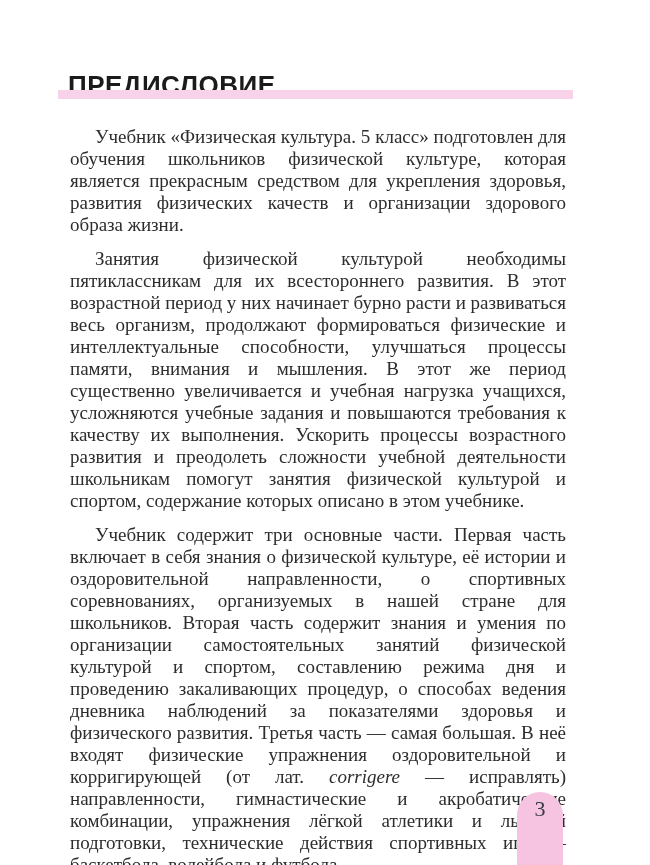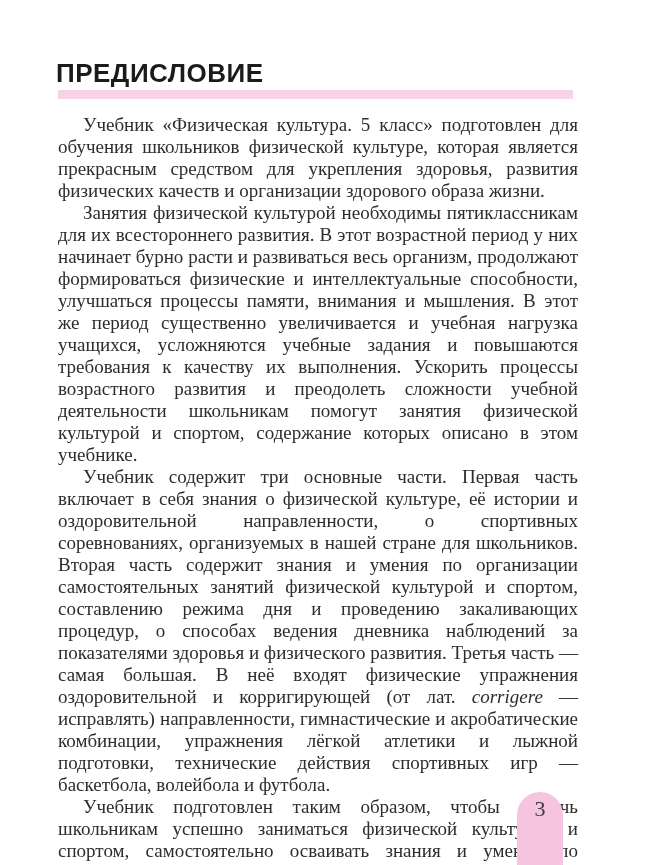--- a/index.html
+++ b/index.html
@@ -16,21 +16,21 @@
   }
   .page {
     position: absolute;
     inset: 0;
     background: #ffffff;
   }
   .page-title {
     position: absolute;
     left: 56px;
     top: 58px;
-    margin: 0;
+    margin: 12px;
     font-family: "Liberation Sans", "DejaVu Sans", sans-serif;
     font-weight: bold;
     font-size: 26px;
     letter-spacing: 0.5px;
     color: var(--title-color, #1b1b1b);
   }
   .title-underline {
     position: absolute;
     left: 58px;
     top: 90px;
@@ -42,21 +42,21 @@
     position: absolute;
     left: 58px;
     top: 114px;
     width: 520px;
     color: var(--text-color, #2d2d2d);
     font-size: 19px;
     line-height: 22px;
     text-align: justify;
   }
   .preface-text p {
-    margin: 0;
+    margin: 12px;
     text-indent: 25px;
     font-family: Liberation Serif, serif;
   }
   .page-number-tab {
     position: absolute;
     left: 517px;
     top: 792px;
     width: 46px;
     height: 73px;
     background: var(--page-tab, #f6c3e1);

